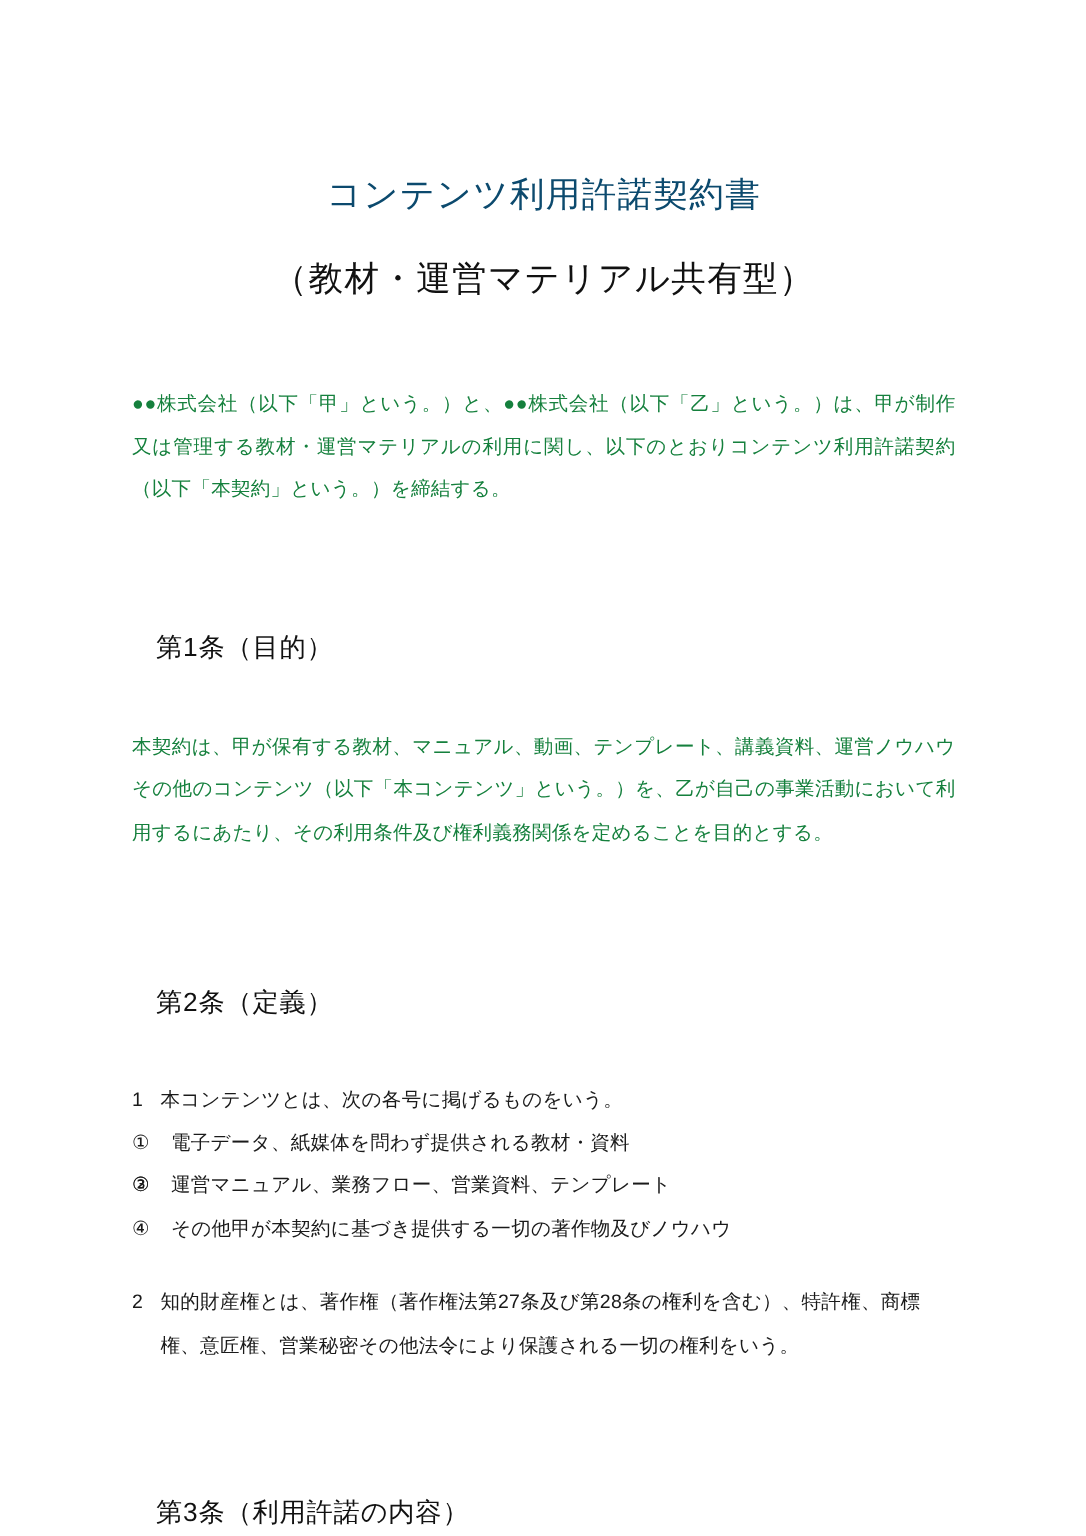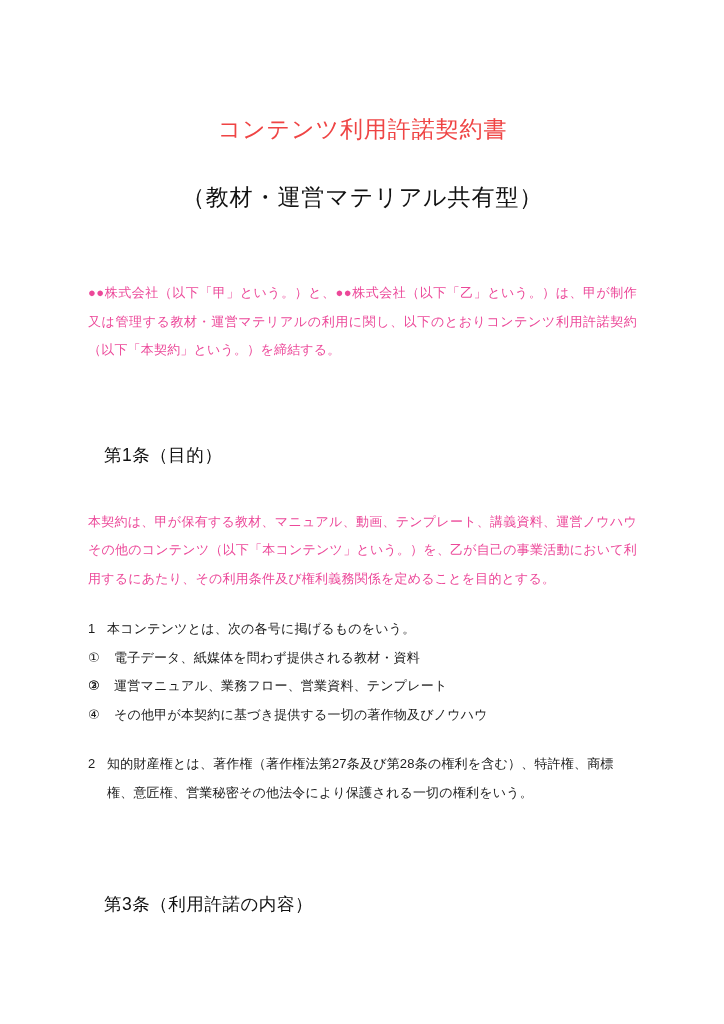--- a/index.html
+++ b/index.html
@@ -36,42 +36,42 @@
   .title-block {
     padding-top: 112px;
     text-align: center;
   }
 
   .doc-title {
     font-size: 23px;
     line-height: 34px;
     font-weight: 400;
     letter-spacing: 0.04em;
-    color: #ef4444;
+    color: #0c4a6e;
     margin: 0;
     white-space: nowrap;
   }
 
   .doc-subtitle {
     font-size: 23px;
     line-height: 34px;
     font-weight: 400;
     letter-spacing: 0.04em;
     color: #111111;
-    margin: 12px;
+    margin: 0;
     padding-top: 22px;
     white-space: nowrap;
   }
 
   
   .para {
     font-size: 13px;
     line-height: 28.5px;
     letter-spacing: 0.015em;
-    color: #ec4899;
+    color: #15803d;
     text-align: justify;
     text-justify: inter-character;
     margin: 0;
     word-break: break-all;
   }
 
   .preamble {
     padding-top: 53px;
   }
 
@@ -141,20 +141,21 @@
       <h1 class="doc-title">コンテンツ利用許諾契約書</h1>
       <h2 class="doc-subtitle">（教材・運営マテリアル共有型）</h2>
     </div>
 
     <p class="para preamble">●●株式会社（以下「甲」という。）と、●●株式会社（以下「乙」という。）は、甲が制作又は管理する教材・運営マテリアルの利用に関し、以下のとおりコンテンツ利用許諾契約（以下「本契約」という。）を締結する。</p>
 
     <h3 class="section-heading sec1-heading">第1条（目的）</h3>
 
     <p class="para sec1-body">本契約は、甲が保有する教材、マニュアル、動画、テンプレート、講義資料、運営ノウハウその他のコンテンツ（以下「本コンテンツ」という。）を、乙が自己の事業活動において利用するにあたり、その利用条件及び権利義務関係を定めることを目的とする。</p>
 
+    <h3 class="section-heading sec2-heading">第2条（定義）</h3>
 
     <div class="sec2-intro">
 
       <ul class="list">
         <li class="list-item">
           <span class="marker">1</span>
           <span>本コンテンツとは、次の各号に掲げるものをいう。</span>
         </li>
       </ul>
 

